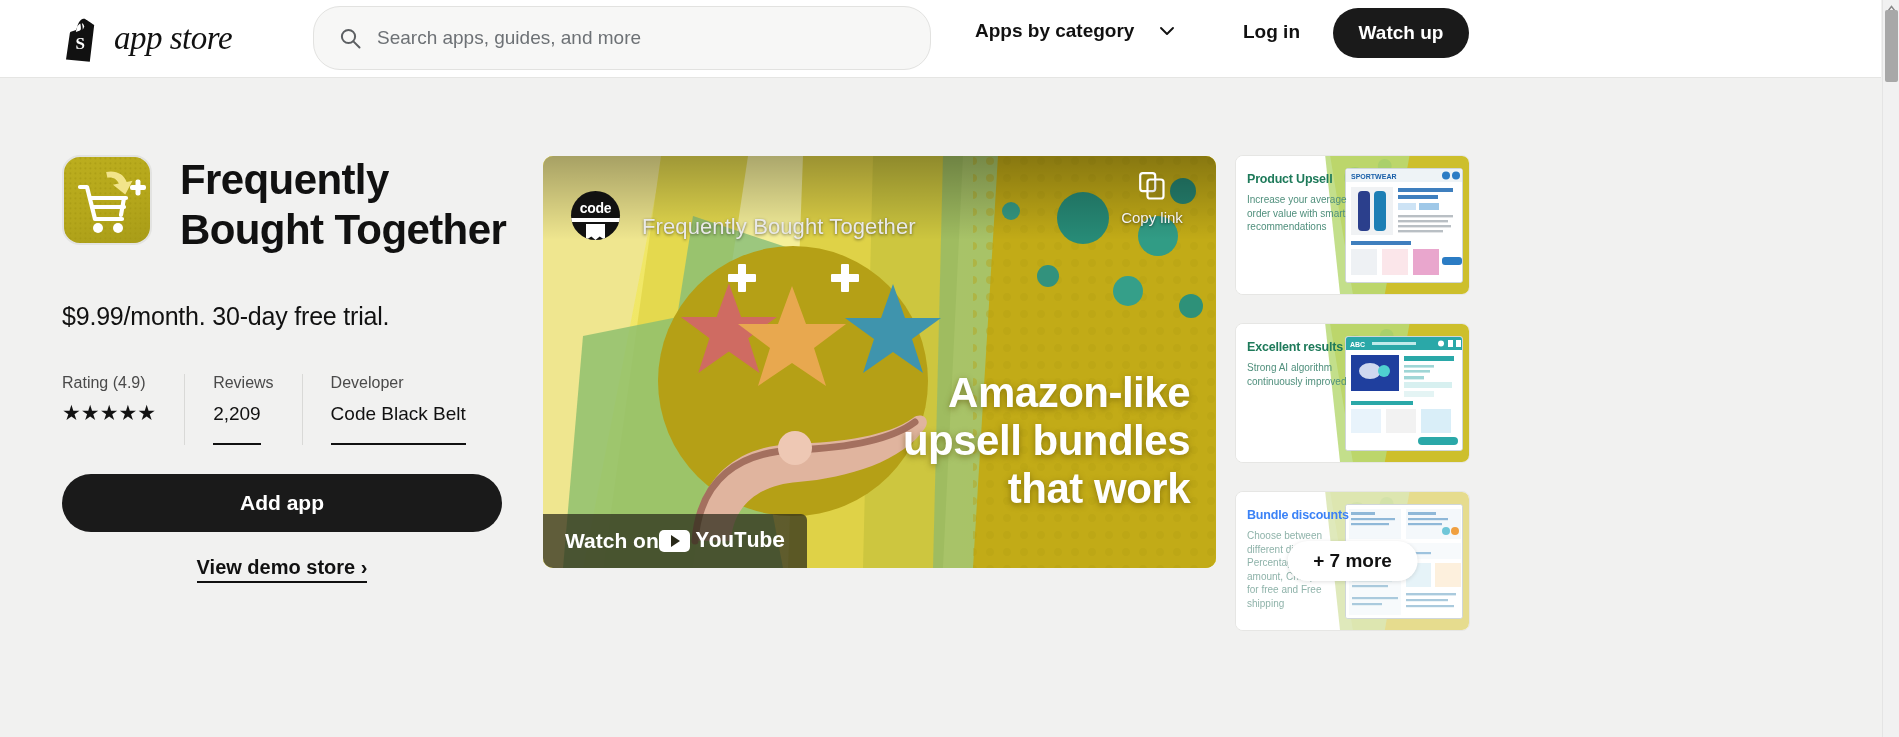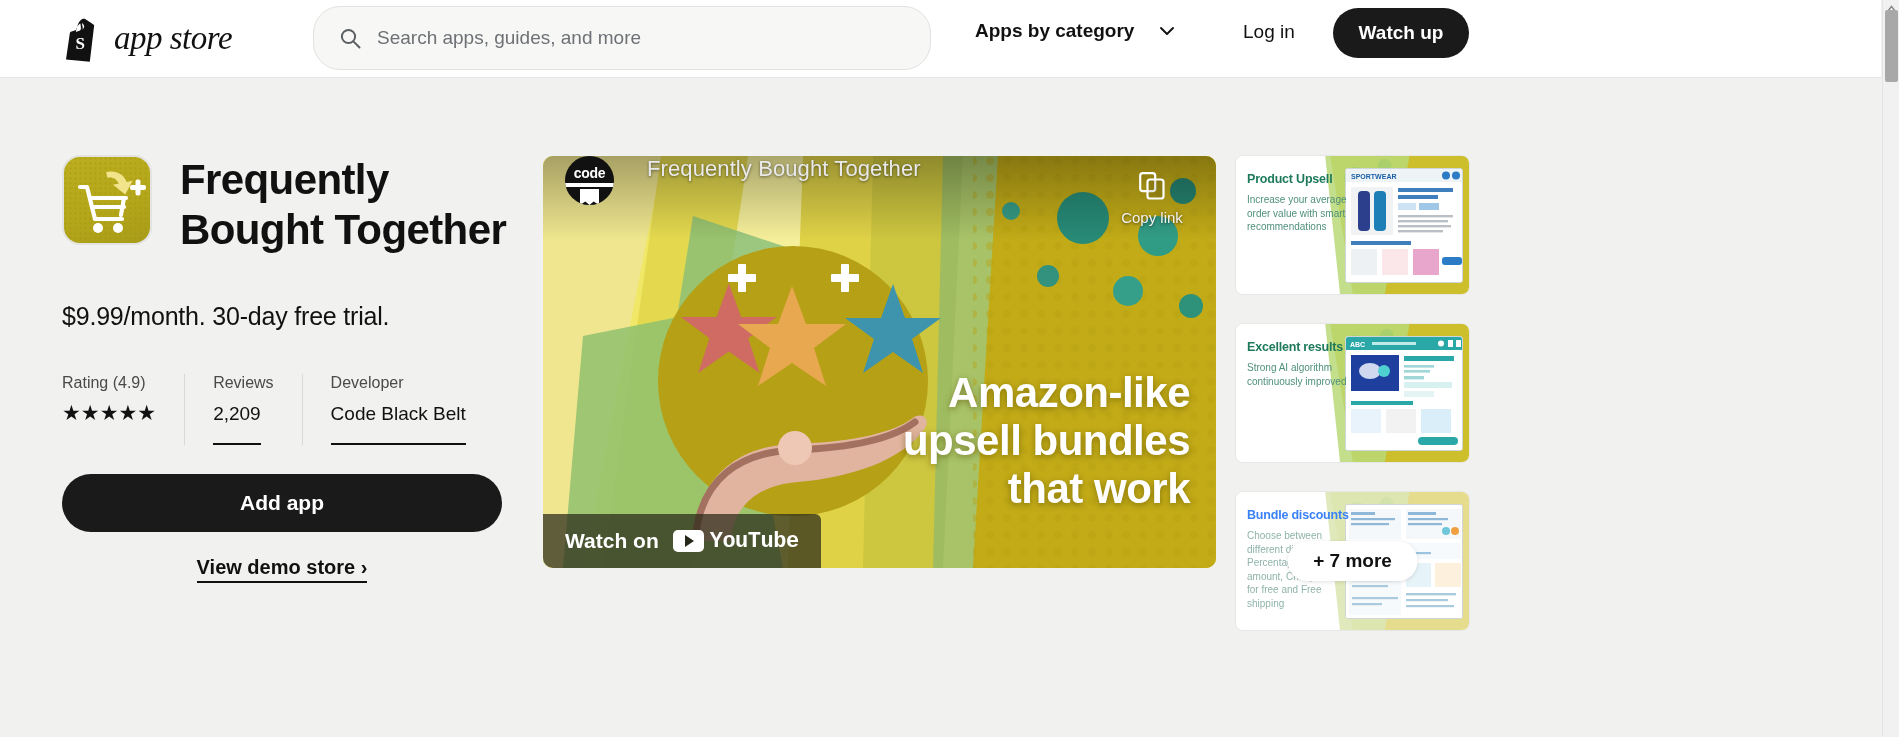--- a/index.html
+++ b/index.html
@@ -37,21 +37,21 @@
   }
   .search-input::placeholder { color: #6d7175; }
   .nav-category {
     position: absolute; left: 975px; top: 20px;
     display: flex; align-items: center; gap: 25px;
     font-size: 19px; font-weight: bold; color: #111; cursor: pointer;
   }
   .chev { width: 16px; height: 10px; display: block; }
   .login-link {
     position: absolute; left: 1243px; top: 21px;
-    font-size: 19px; font-weight: normal; color: #111; cursor: pointer;
+    font-size: 19px; font-weight: bold; color: #111; cursor: pointer;
   }
   .signup-btn {
     position: absolute; left: 1333px; top: 8px;
     width: 136px; height: 50px; border-radius: 25px;
     background: #1a1a1a; color: #fff; border: none;
     font-family: "Liberation Sans", sans-serif; font-size: 19px; font-weight: bold;
     cursor: pointer;
   }
 
   
@@ -108,21 +108,21 @@
 
   
   .video {
     position: absolute; left: 543px; top: 156px; width: 673px; height: 412px;
     border-radius: 10px; overflow: hidden; cursor: pointer;
     background: #d8c820;
   }
   .video-bg { position: absolute; inset: 0; }
   .vid-top {
     position: absolute; left: 0; top: 0; width: 100%; height: 84px;
-    display: flex; align-items: flex-start; padding-left: 22px; gap: 33px;
+    display: flex; align-items: flex-end; padding-left: 28px; gap: 22px;
     background: linear-gradient(180deg, rgba(0,0,0,0.30), rgba(0,0,0,0));
   }
   .chan-avatar {
     width: 49px; height: 49px; border-radius: 50%; background: #111;
     flex: none; position: relative; overflow: hidden;
   }
   .chan-avatar .code-txt {
     position: absolute; left: 0; right: 0; top: 9px; text-align: center;
     color: #fff; font-size: 14px; font-weight: bold; letter-spacing: -0.3px;
   }
@@ -144,21 +144,21 @@
   .copy-label { color: #f2f2f2; font-size: 15px; text-shadow: 0 1px 3px rgba(0,0,0,.6); }
   .vid-headline {
     position: absolute; right: 26px; top: 213px; width: 330px;
     text-align: right; color: #ffffff; font-size: 42px; line-height: 48px;
     font-weight: bold; letter-spacing: -0.5px;
     text-shadow: 0 2px 6px rgba(90,75,0,.55);
     z-index: 4;
   }
   .watch-yt {
     position: absolute; left: 0; bottom: 0; height: 54px; padding: 0 22px;
-    background: rgba(40,40,25,0.72); display: flex; align-items: center; gap: 14px;
+    background: rgba(40,40,25,0.72); display: flex; align-items: center; gap: 0;
     border-top-right-radius: 6px; z-index: 6;
   }
   .watch-yt .wtxt { color: #fff; font-size: 21px; font-weight: bold; }
   .yt-logo { display: flex; align-items: center; gap: 6px; }
   .yt-badge {
     width: 31px; height: 22px; background: #fff; border-radius: 5px;
     display: flex; align-items: center; justify-content: center;
   }
   .yt-badge i {
     width: 0; height: 0; border-left: 9px solid #282819;

